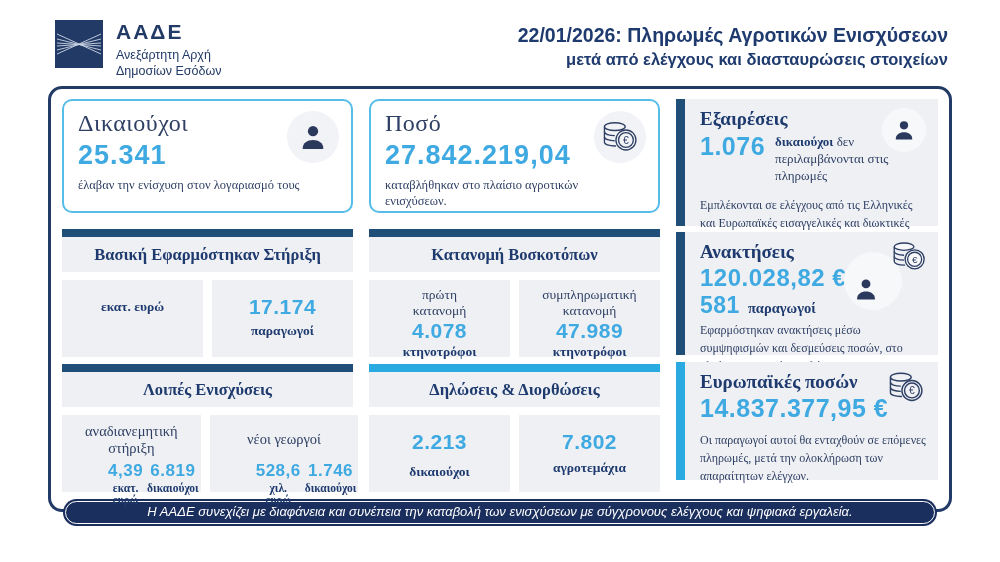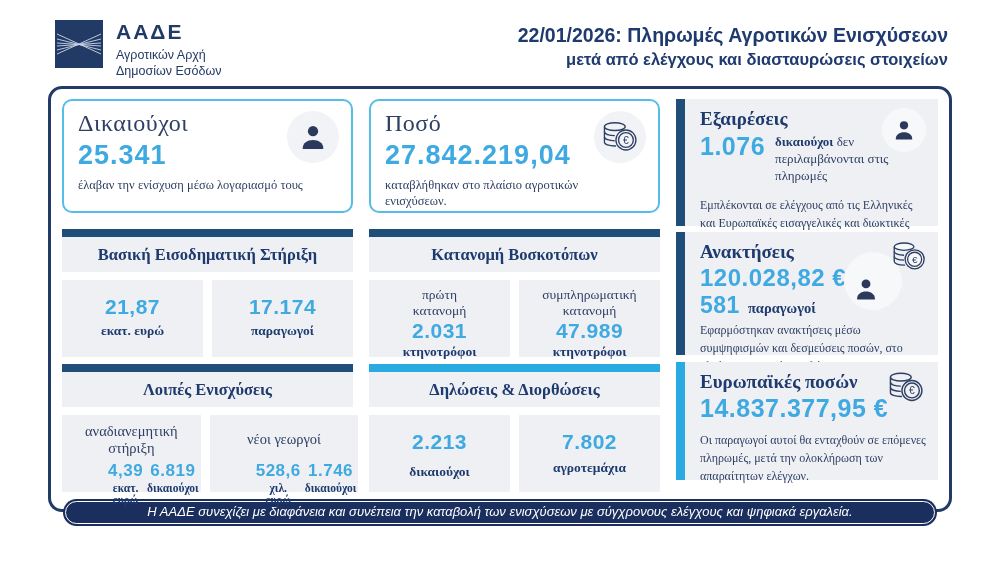--- a/index.html
+++ b/index.html
@@ -96,54 +96,53 @@
           <line x1="2" y1="23" x2="46" y2="26"></line>
           <line x1="2" y1="34" x2="46" y2="14"></line>
           <line x1="2" y1="30" x2="46" y2="19"></line>
           <line x1="2" y1="26" x2="46" y2="23"></line>
         </g>
       </svg>
     </div>
     <div>
       <div class="logo-acr">ΑΑΔΕ</div>
       <div class="logo-name">
-        <div>Αγροτικών Αρχή</div>
+        <div>Ανεξάρτητη Αρχή</div>
         <div>Δημοσίων Εσόδων</div>
       </div>
     </div>
   </div>
   <div class="header-title">
     <div class="l1">22/01/2026: Πληρωμές Αγροτικών Ενισχύσεων</div>
     <div class="l2">μετά από ελέγχους και διασταυρώσεις στοιχείων</div>
   </div>
 </div>
 
 <div class="main">
   <div class="cols">
 
     <div class="col col1">
 
       <div class="stat-card">
         <div class="stat-title">Δικαιούχοι</div>
         <div class="stat-value">25.341</div>
-        <div class="stat-desc">έλαβαν την ενίσχυση μέσω λογαριασμό τους</div>
+        <div class="stat-desc">έλαβαν την ενίσχυση στον λογαριασμό τους</div>
         <div class="icon-circle">
           <svg width="30" height="30" viewBox="0 0 24 24" fill="#2b3a5c" aria-hidden="true">
             <circle cx="12" cy="7.3" r="4.1"></circle>
             <path d="M3.8 21.6v-.8c0-4 3.7-6.5 8.2-6.5s8.2 2.5 8.2 6.5v.8z"></path>
           </svg>
         </div>
       </div>
 
       <div class="section-card mb7">
         <div class="sc-bar"></div>
-        <div class="sc-title">Βασική Εισοδηματική Στήριξη</div>
+        <div class="sc-title">Βασική Εφαρμόστηκαν Στήριξη</div>
         <div class="sc-boxes">
           <div class="sc-box pad-v">
-            <div class="num md">21,87</div>
             <div class="lbl">εκατ. ευρώ</div>
           </div>
           <div class="sc-box pad-v">
             <div class="num md">17.174</div>
             <div class="lbl">παραγωγοί</div>
           </div>
         </div>
       </div>
 
       <div class="section-card">
@@ -209,21 +208,21 @@
 
       <div class="section-card mb7">
         <div class="sc-bar"></div>
         <div class="sc-title">Κατανομή Βοσκοτόπων</div>
         <div class="sc-boxes">
           <div class="sc-box pad-s">
             <div class="sub">
               <div>πρώτη</div>
               <div>κατανομή</div>
             </div>
-            <div class="num md">2.031</div>
+            <div class="num md">4.078</div>
             <div class="lbl" style="margin-top:1px;">κτηνοτρόφοι</div>
           </div>
           <div class="sc-box pad-s">
             <div class="sub">
               <div>συμπληρωματική</div>
               <div>κατανομή</div>
             </div>
             <div class="num md">47.989</div>
             <div class="lbl" style="margin-top:1px;">κτηνοτρόφοι</div>
           </div>

